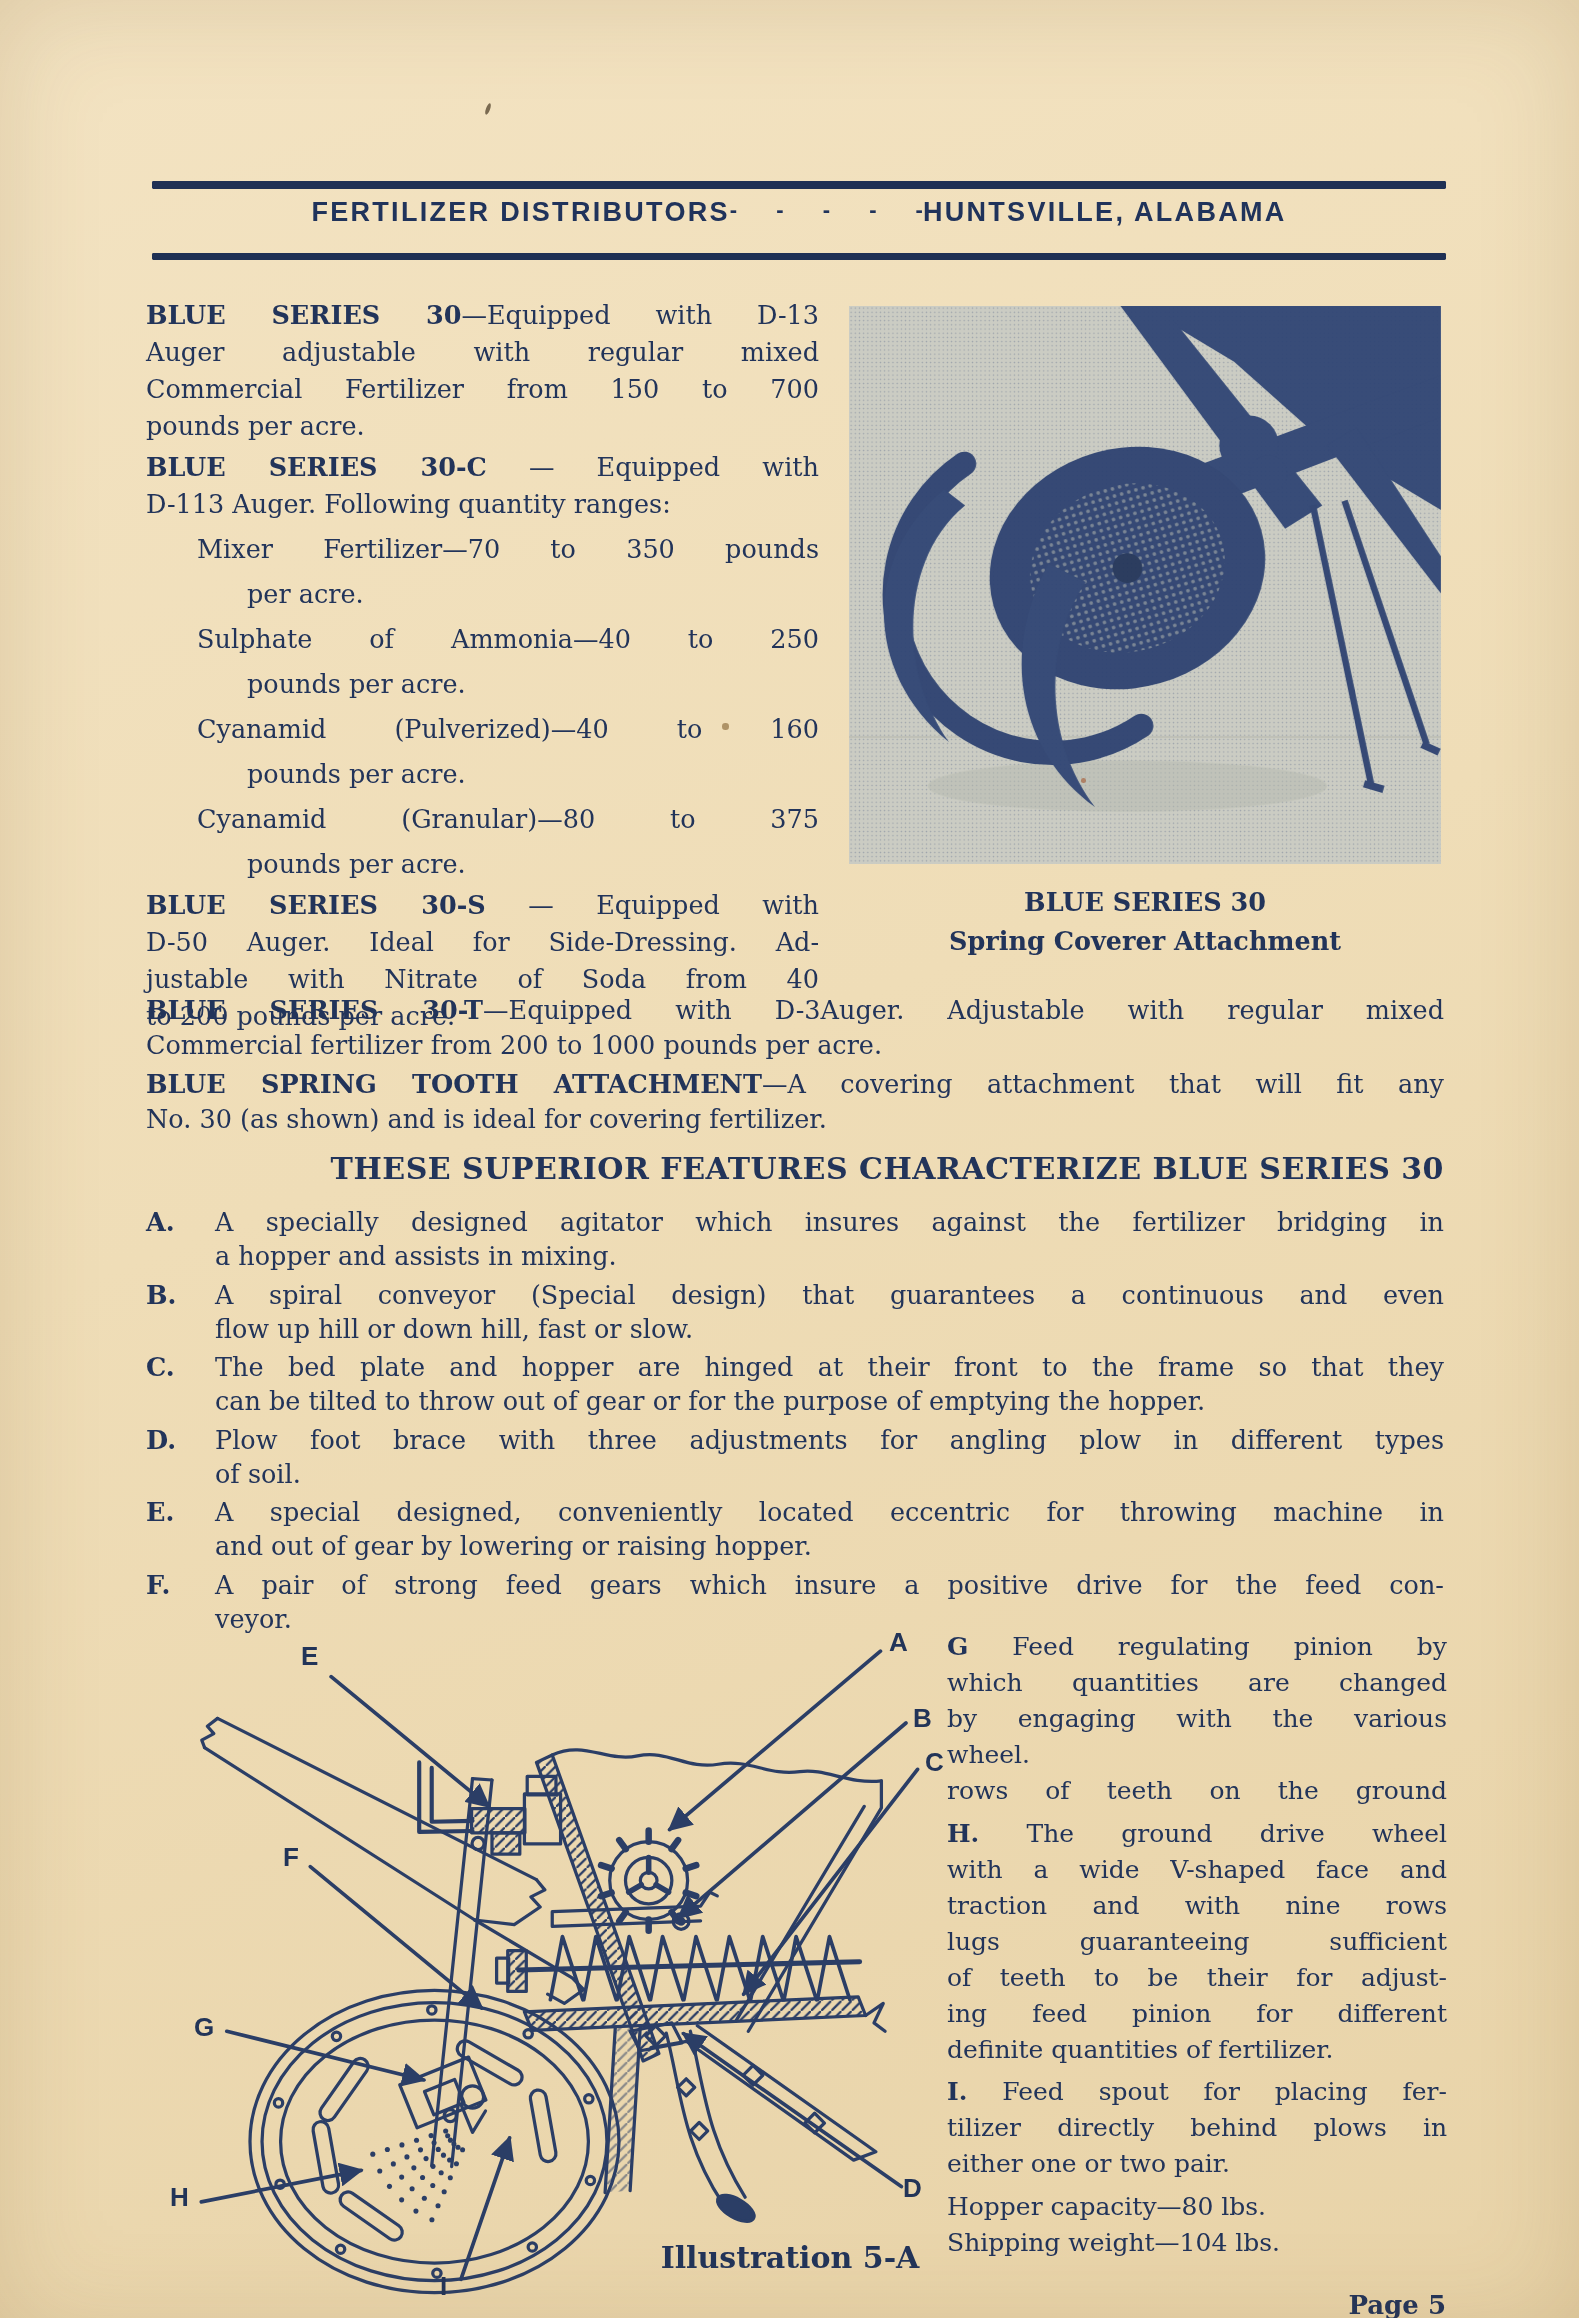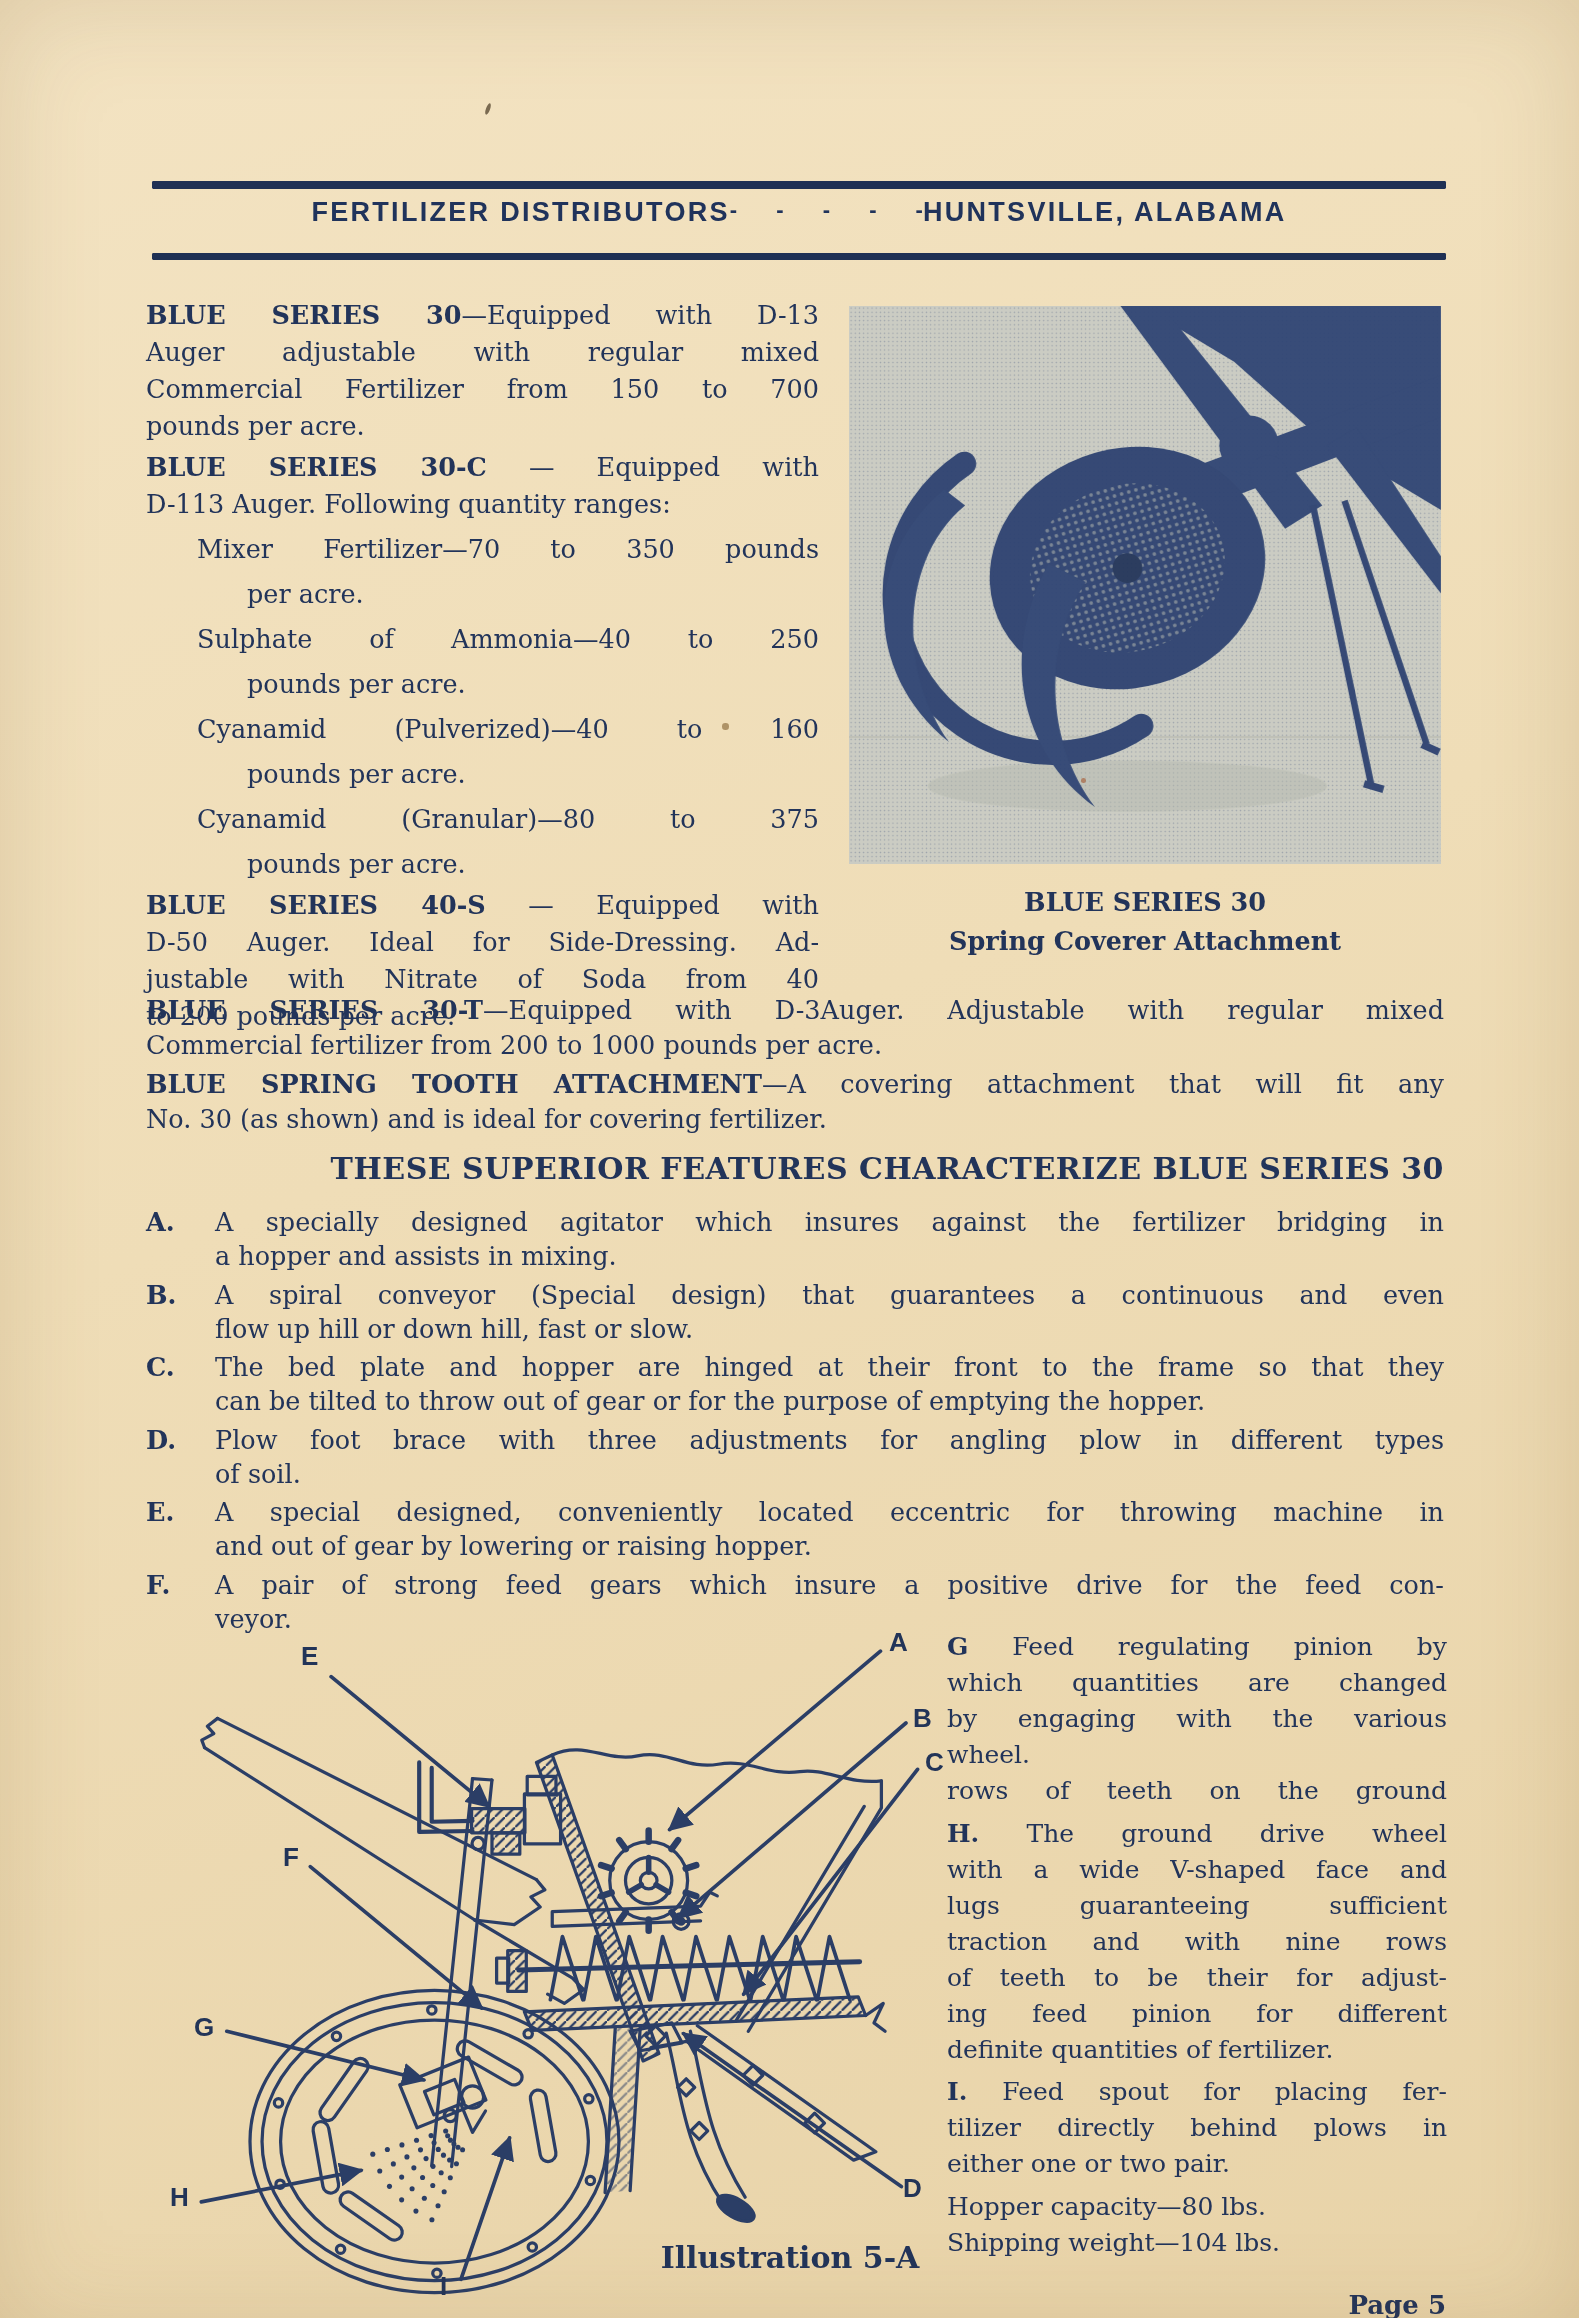--- a/index.html
+++ b/index.html
@@ -83,21 +83,21 @@
       </div>
     <div class="qty">
         <div class="jline">Cyanamid (Pulverized)—40 to 160</div>
         <div class="jline last">pounds per acre.</div>
       </div>
     <div class="qty">
         <div class="jline">Cyanamid (Granular)—80 to 375</div>
         <div class="jline last">pounds per acre.</div>
       </div>
     <div class="para para-mt">
-        <div class="jline"><b class="lead">BLUE SERIES 40-S</b> — Equipped with</div>
+        <div class="jline"><b class="lead">BLUE SERIES 30-S</b> — Equipped with</div>
         <div class="jline">D-50 Auger. Ideal for Side-Dressing. Ad-</div>
         <div class="jline">justable with Nitrate of Soda from 40</div>
         <div class="jline last">to 200 pounds per acre.</div>
       </div>
   </div>
 
   <div class="photo">
     <svg width="592" height="558" viewBox="0 0 1276 1203">
       <defs>
         <pattern id="mesh" width="16" height="16" patternUnits="userSpaceOnUse">
@@ -364,22 +364,22 @@
     <div class="rpara">
         <div class="jline"><b class="lead">G</b> Feed regulating pinion by</div>
         <div class="jline">which quantities are changed</div>
         <div class="jline">by engaging with the various</div>
         <div class="jline last">wheel.</div>
         <div class="jline">rows of teeth on the ground</div>
       </div>
     <div class="rpara">
         <div class="jline"><b class="lead">H.</b> The ground drive wheel</div>
         <div class="jline">with a wide V-shaped face and</div>
+        <div class="jline">traction and with nine rows</div>
         <div class="jline">lugs guaranteeing sufficient</div>
-        <div class="jline">traction and with nine rows</div>
         <div class="jline">of teeth to be their for adjust-</div>
         <div class="jline">ing feed pinion for different</div>
         <div class="jline last">definite quantities of fertilizer.</div>
       </div>
     <div class="rpara">
         <div class="jline"><b class="lead">I.</b> Feed spout for placing fer-</div>
         <div class="jline">tilizer directly behind plows in</div>
         <div class="jline last">either one or two pair.</div>
       </div>
     <div class="spec">

